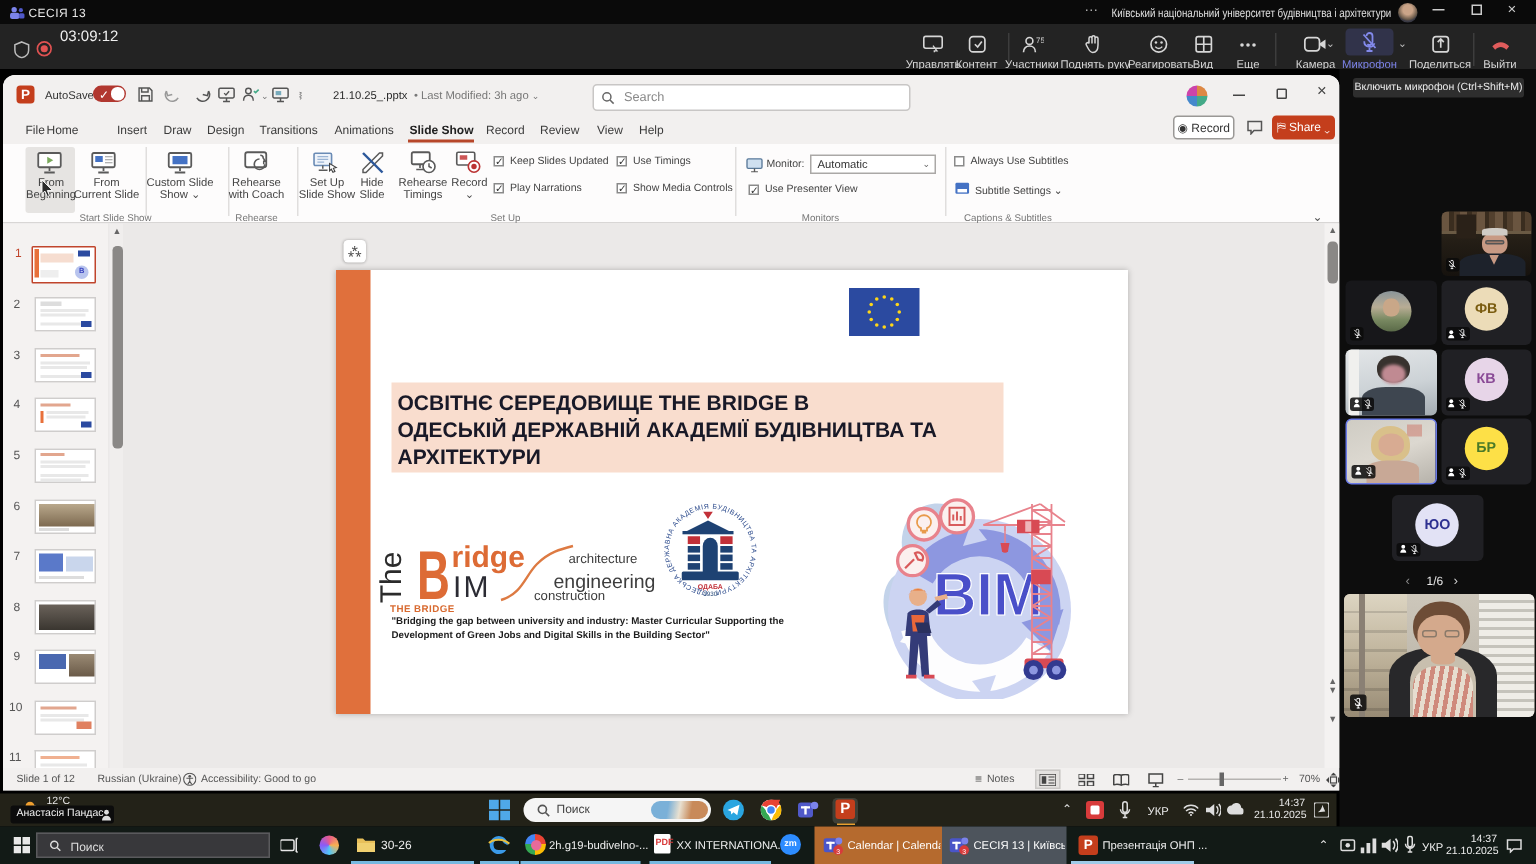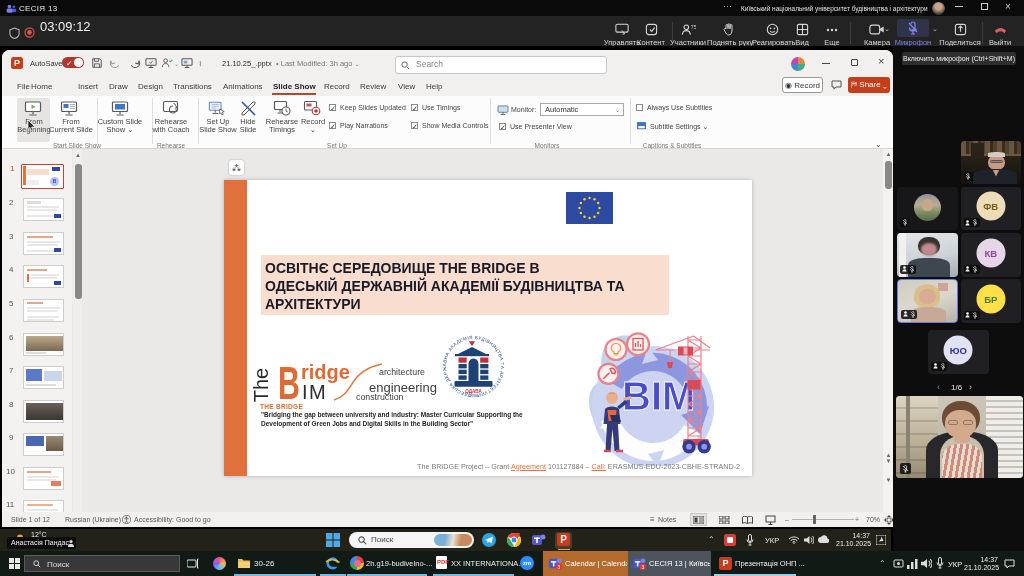--- a/index.html
+++ b/index.html
@@ -66,21 +66,21 @@
   <div class="abs" style="left:1005px;top:1px;font-size:10px;color:#ccc">×</div>
 </div>
 <div class="abs" id="ctool">
   <svg class="abs" style="left:9px;top:11px" width="11" height="12" viewBox="0 0 12 13">
       <path d="M6 1 L11 3 V7 C11 10 8.5 11.8 6 12.5 C3.5 11.8 1 10 1 7 V3 Z" fill="none" stroke="#bbb" stroke-width="1.1"></path>
     </svg>
   <svg class="abs" style="left:24px;top:11px" width="11" height="11" viewBox="0 0 12 12">
       <circle cx="6" cy="6" r="5" fill="none" stroke="#e05252" stroke-width="1.2"></circle>
       <circle cx="6" cy="6" r="2.6" fill="#e05252"></circle>
     </svg>
-  <div class="abs" style="left:40px;top:3px;font-size:13px;color:#f0f0f0">03:09:12</div>
+  <div class="abs" style="left:40px;top:3px;font-size:10px;color:#f0f0f0">03:09:12</div>
 
   <div class="tbtn" style="left:600px;top:7px;width:44px"><svg width="14" height="13" viewBox="0 0 16 14">
         <rect x="1" y="1" width="14" height="9" rx="1.5" fill="none" stroke="#d6d6d6" stroke-width="1.2"></rect>
         <path d="M8 8 l3 4 l-2 0 l0 1" stroke="#d6d6d6" fill="none"></path>
       </svg><br>Управлять</div>
   <div class="tbtn" style="left:633px;top:7px;width:36px"><svg width="13" height="13" viewBox="0 0 14 14">
         <rect x="1.5" y="1.5" width="11" height="11" rx="2.5" fill="none" stroke="#d6d6d6" stroke-width="1.2"></rect>
         <path d="M5.3 7 l2 2 l3-4" fill="none" stroke="#d6d6d6" stroke-width="1.2"></path>
       </svg><br>Контент</div>
   <div class="tsep" style="left:672px"></div>
@@ -465,21 +465,20 @@
             <circle cx="33" cy="71" r="6" fill="#e8b08a"></circle>
             <path d="M26.5 70 a7 7 0 0 1 13 0 l-2-3.4 h-9 Z" fill="#e87a3a"></path>
             <path d="M26 82 c2-3.5 12-3.5 14 0 l1.5 15 h-17 Z" fill="#343b78"></path>
             <path d="M28.5 83 h9 l-1 11 h-7 Z" fill="#e8673a"></path>
             <path d="M38 80 l8-7 l2.5 3 l-8 6 Z" fill="#343b78"></path>
             <path d="M31 88 h9 l2 7 h-9 Z" fill="#2a305e"></path>
             <path d="M28 97 l-1.5 27 h5 l2-22 l2 22 h5 L39 97 Z" fill="#343b78"></path>
             <path d="M25 124 h7 M37 124 h7" stroke="#d84a54" stroke-width="2.5"></path>
           </g>
         </svg>
-        <div class="abs" style="left:193px;top:281.5px;font-size:7.2px;color:#7a7a7a;white-space:nowrap">The BRIDGE Project – Grant <span style="color:#e8703a;text-decoration:underline">Agreement</span> 101127884 – <span style="color:#e8703a;text-decoration:underline">Call:</span> ERASMUS-EDU-2023-CBHE-STRAND-2</div>
       </div>
       <div class="abs" style="left:801px;top:0;width:11px;height:363px;background:#f4f2f1"></div>
       <div class="abs" style="left:802px;top:2px;width:9px;font-size:6px;color:#666;text-align:center">▲</div>
       <div class="abs" style="left:803px;top:12px;width:7px;height:28px;background:#8a8886;border-radius:3px"></div>
       <div class="abs" style="left:802px;top:303px;width:9px;font-size:6px;color:#666;text-align:center">▲<br>▼</div>
       <div class="abs" style="left:802px;top:328px;width:9px;font-size:6px;color:#666;text-align:center">▼</div>
     </div>
   </div>
   <div id="ppt-status">
     <div class="abs" style="left:9px;top:4px">Slide 1 of 12</div>

